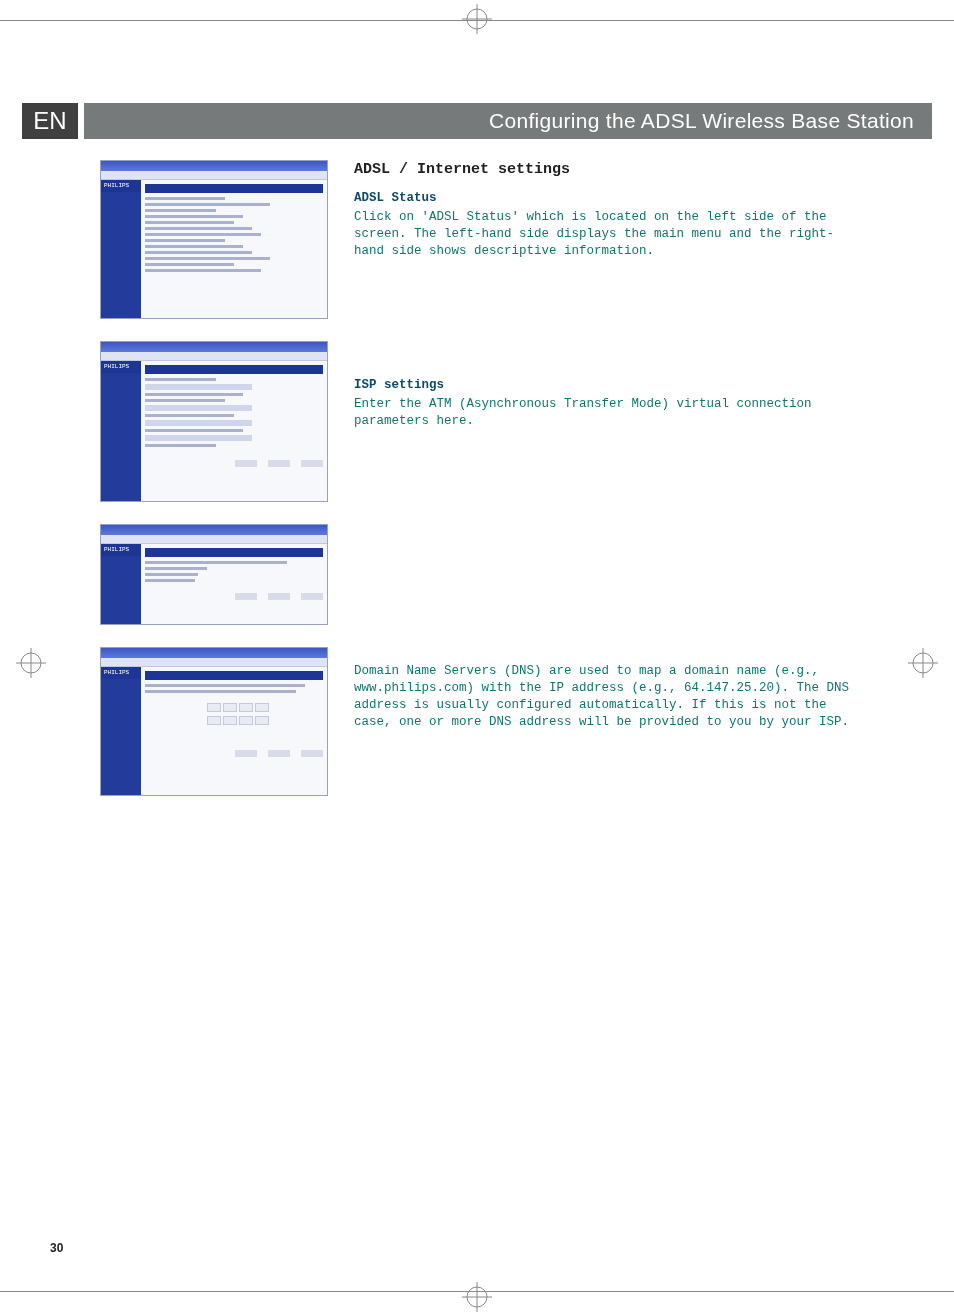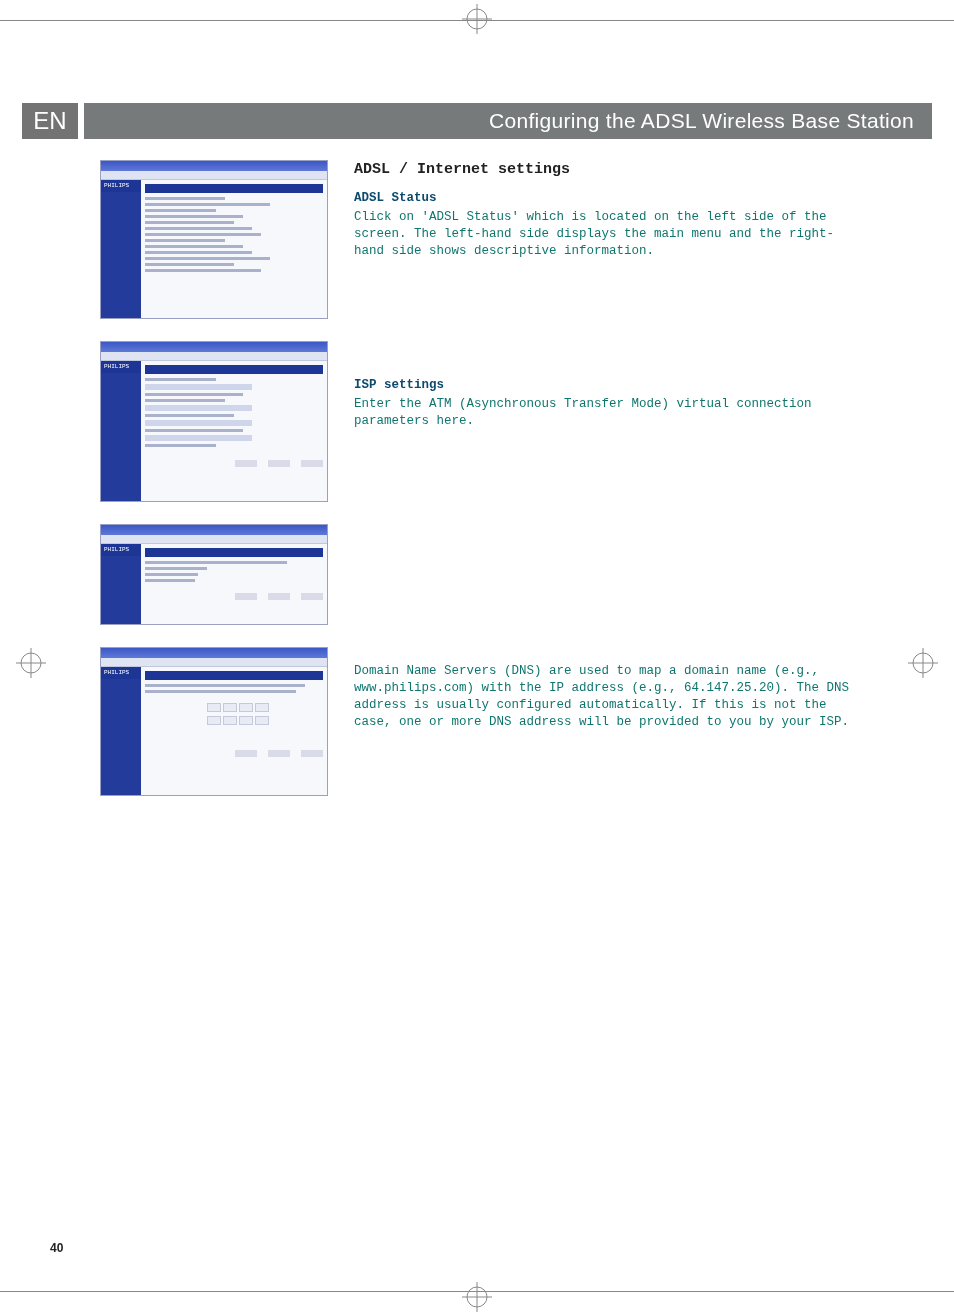--- a/index.html
+++ b/index.html
@@ -49,21 +49,21 @@
   }
   .reg-bot { position:absolute; bottom:4px; left:50%; transform:translateX(-50%); }
 
   
   .lang-tab {
     position: absolute;
     left: 22px;
     top: 103px;
     width: 56px;
     height: 36px;
-    background: #737373;
+    background: #404040;
     color: #fff;
     font-size: 24px;
     text-align: center;
     line-height: 36px;
     font-family: "Helvetica Neue", Arial, sans-serif;
   }
 
   
   .title-bar {
     position: absolute;
@@ -338,15 +338,15 @@
           </div>
         </div>
       </div>
       <div class="text-col" style="padding-top:16px;">
         <p>Domain Name Servers (DNS) are used to map a domain name (e.g., www.philips.com) with the IP address (e.g., 64.147.25.20). The DNS address is usually configured automatically. If this is not the case, one or more DNS address will be provided to you by your ISP.</p>
       </div>
     </div>
 
   </div>
 
-  <div class="page-number">40</div>
+  <div class="page-number">30</div>
 
 </div>
 
 </body></html>

